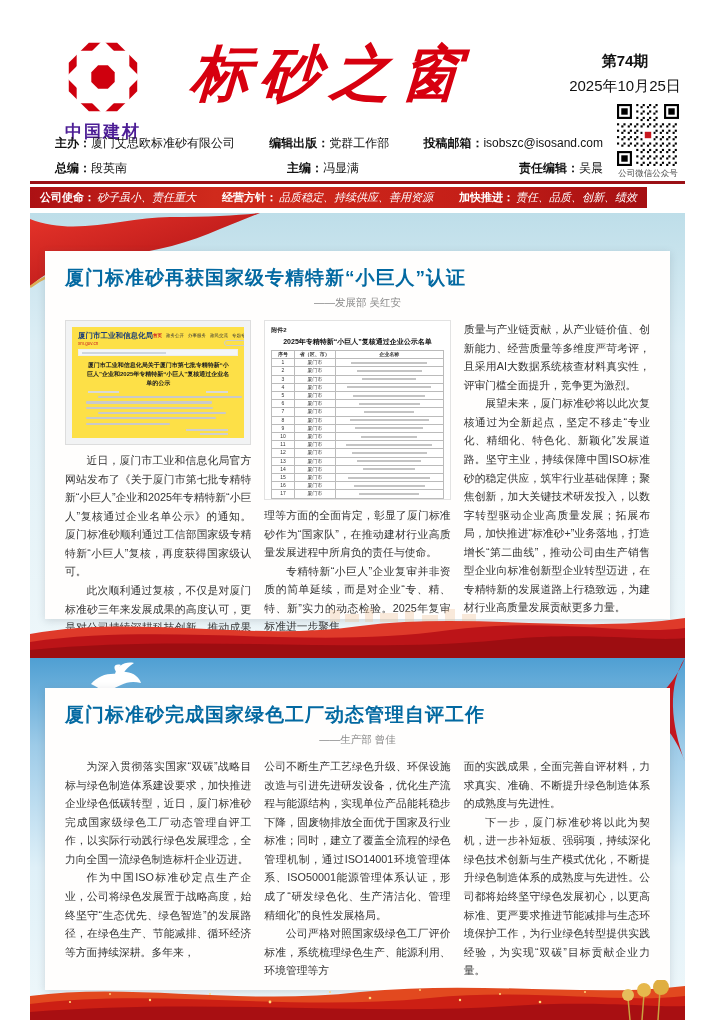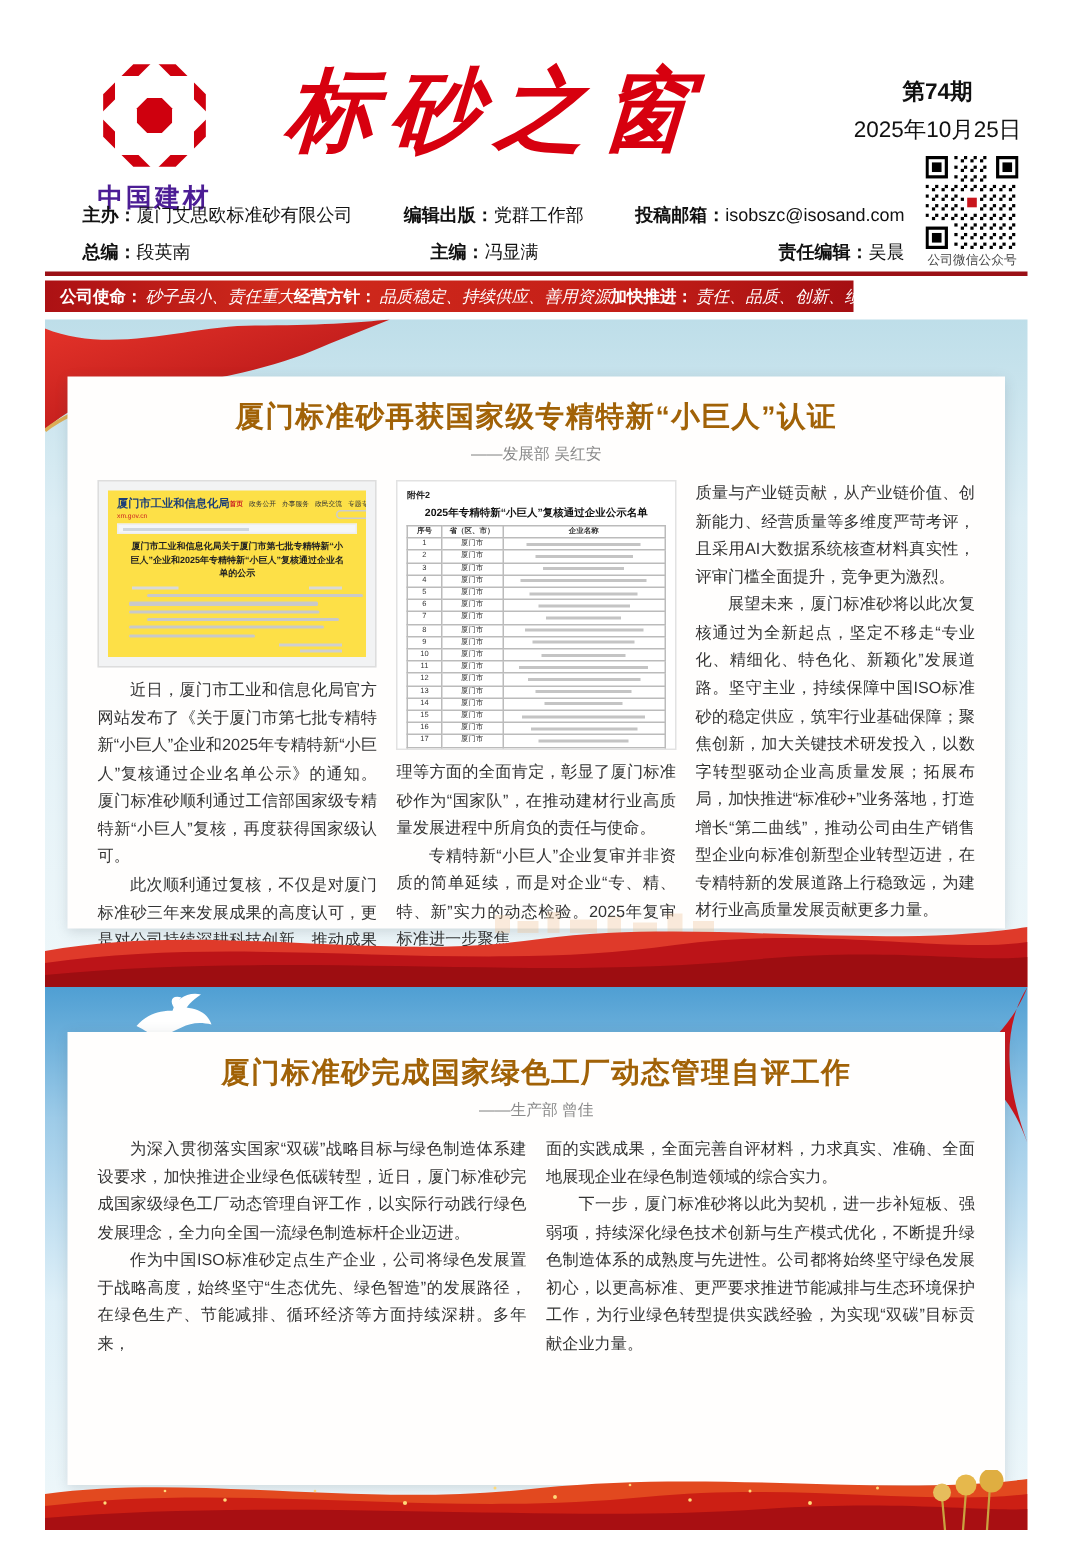--- a/index.html
+++ b/index.html
@@ -18,41 +18,41 @@
   .issue-no { font-size:15px; font-weight:bold; margin-bottom:6px; }
   .issue-date { font-size:15px; }
   .qr-block { position:absolute; left:608px; top:104px; width:80px; text-align:center; }
   .qr-label { font-size:8.5px; color:#444; margin-top:2px; }
   .info-block { position:absolute; left:55px; top:131px; width:548px; }
   .info-row { display:flex; justify-content:space-between; font-size:12px; line-height:25px; color:#111; }
   .info-row b { font-weight:bold; }
   .redline { position:absolute; left:30px; top:181px; width:655px; height:3px; background:#9b1016; }
 
   
-  .banner { position:absolute; left:30px; top:187px; width:539px; height:21px;
+  .banner { position:absolute; left:30px; top:187px; width:617px; height:21px;
     background:linear-gradient(90deg,#ac1114,#d02a1c 30%,#c51f18 70%,#a50f12);
     display:flex; justify-content:space-between; align-items:center; padding:0 10px;
     color:#fff; font-size:11px; white-space:nowrap; }
   .banner b { font-weight:bold; margin-right:2px; }
   .banner .val { font-style:italic; font-family:"DejaVu Serif","Liberation Serif",serif; }
 
   
   .sec1 { position:absolute; left:30px; top:213px; width:655px; height:442px;
     background:linear-gradient(180deg,#bedee9 0%,#ddeef5 30%,#eef7fa 100%); }
   .sec2 { position:absolute; left:30px; top:658px; width:655px; height:350px;
     background:linear-gradient(180deg,#4f9fd3 0%,#9dcbe8 25%,#dff0f8 60%,#eef7fa 100%); }
   .ribbon1 { position:absolute; left:0; top:0; }
   .ribbon2 { position:absolute; right:0; top:0; }
   .dove { position:absolute; left:55px; top:2px; }
 
   .card { position:absolute; left:15px; right:15px; background:#fffefd;
     box-shadow:0 2px 8px rgba(60,80,90,.18); }
   .card1 { top:38px; height:368px; padding:14px 20px 6px; }
   .card2 { top:30px; height:302px; padding:14px 20px 6px; }
-  .art-title { text-align:center; color:#a16207; font-size:19px; font-weight:bold; letter-spacing:1px; }
+  .art-title { color:#0369a1; font-size:19px; font-weight:bold; letter-spacing:1px; }
   .art-byline { text-align:center; color:#8a8a8a; font-size:10.5px; margin-top:5px; }
   .cols { display:flex; gap:13px; margin-top:10px; }
   .col { flex:1 1 0; min-width:0; }
   .para { font-size:10.8px; line-height:1.72; color:#333; text-align:justify; }
   .para.ind { text-indent:2em; }
 
   
   .shot-site { background:#f2f3f4; border:1px solid #ddd; padding:6px; height:125px; margin-bottom:6px; }
   .site-inner { background:#fde047; height:100%; padding:4px 6px; overflow:hidden; }
   .site-top { display:flex; justify-content:space-between; align-items:flex-start; }
@@ -521,21 +521,25 @@
 
     <div class="card card2">
       <div class="art-title">厦门标准砂完成国家绿色工厂动态管理自评工作</div>
       <div class="art-byline">——生产部 曾佳</div>
       <div class="cols">
         <div class="col">
             <p class="para ind">为深入贯彻落实国家“双碳”战略目标与绿色制造体系建设要求，加快推进企业绿色低碳转型，近日，厦门标准砂完成国家级绿色工厂动态管理自评工作，以实际行动践行绿色发展理念，全力向全国一流绿色制造标杆企业迈进。</p>
             <p class="para ind">作为中国ISO标准砂定点生产企业，公司将绿色发展置于战略高度，始终坚守“生态优先、绿色智造”的发展路径，在绿色生产、节能减排、循环经济等方面持续深耕。多年来，</p>
           </div>
         <div class="col">
-            <p class="para">面的实践成果，全面完善自评材料，力求真实、准确、全面地展现企业在绿色制造领域的综合实力。</p>
+            <p class="para">公司不断生产工艺绿色升级、环保设施改造与引进先进研发设备，优化生产流程与能源结构，实现单位产品能耗稳步下降，固废物排放全面优于国家及行业标准；同时，建立了覆盖全流程的绿色管理机制，通过ISO14001环境管理体系、ISO50001能源管理体系认证，形成了“研发绿色化、生产清洁化、管理精细化”的良性发展格局。</p>
+            <p class="para ind">公司严格对照国家级绿色工厂评价标准，系统梳理绿色生产、能源利用、环境管理等方</p>
+          </div>
+        <div class="col">
+            <p class="para">面的实践成果，全面完善自评材料，力求真实、准确、不断提升绿色制造体系的成熟度与先进性。</p>
             <p class="para ind">下一步，厦门标准砂将以此为契机，进一步补短板、强弱项，持续深化绿色技术创新与生产模式优化，不断提升绿色制造体系的成熟度与先进性。公司都将始终坚守绿色发展初心，以更高标准、更严要求推进节能减排与生态环境保护工作，为行业绿色转型提供实践经验，为实现“双碳”目标贡献企业力量。</p>
           </div>
       </div>
     </div>
   </section>
 
   <svg class="wave2" viewBox="0 0 655 40" preserveAspectRatio="none">
     <path d="M0 16 C100 2 210 26 330 12 C450 0 560 18 655 6 L655 40 L0 40 Z" fill="#e2491f"></path>
     <path d="M0 24 C130 8 260 32 400 18 C500 8 590 24 655 16 L655 40 L0 40 Z" fill="#cc1f14"></path>
     <path d="M0 32 C170 18 340 36 480 26 C570 20 625 28 655 26 L655 40 L0 40 Z" fill="#a80f12"></path>

